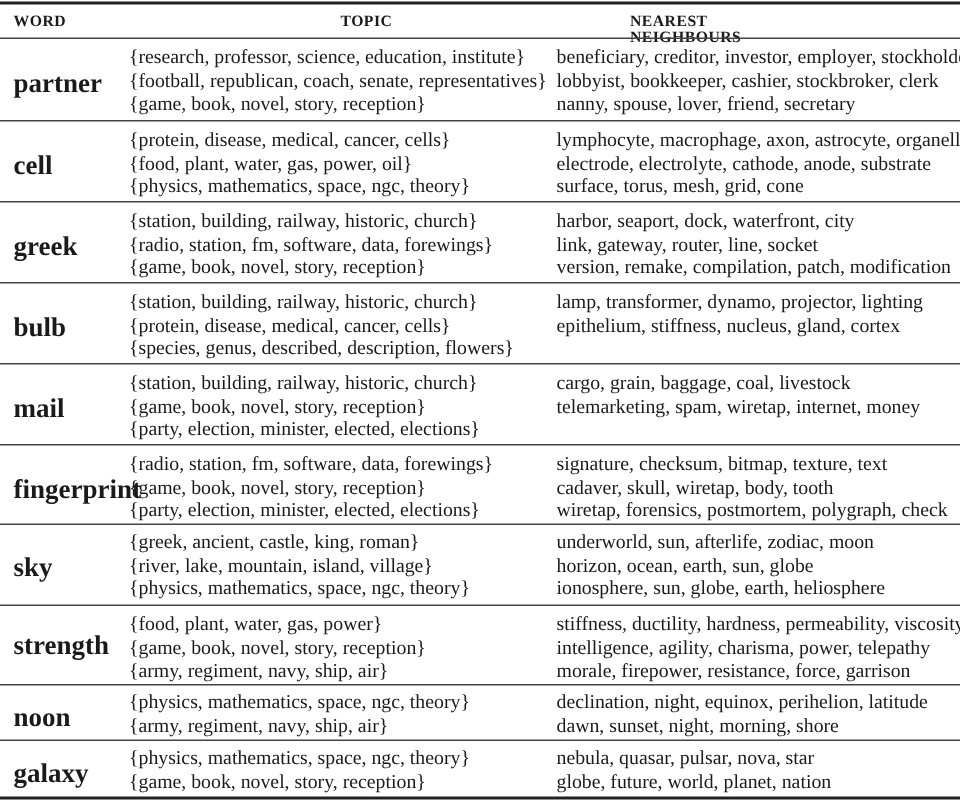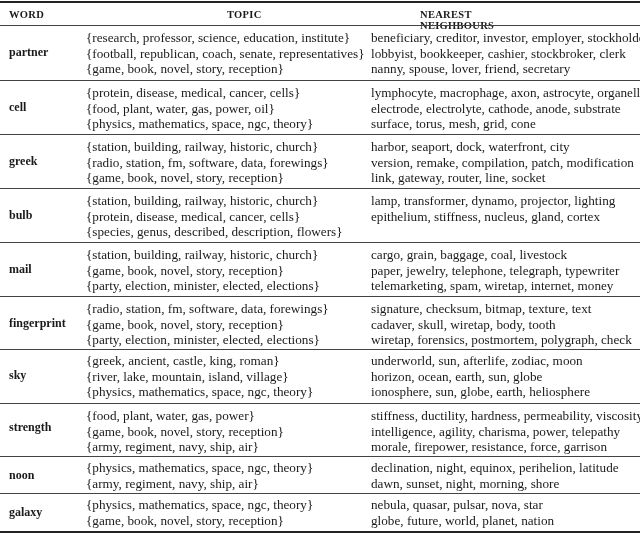--- a/index.html
+++ b/index.html
@@ -6,21 +6,21 @@
   body { width: 640px; height: 534px; overflow: hidden; position: relative;
          font-family: "Liberation Serif", "DejaVu Serif", serif; color: #1a1a1a; }
   .tbl { position: absolute; left: 0; top: 0; width: 640px; }
   .rule-top { position: absolute; left: 0; width: 640px; top: 1px; height: 2px; background: #222; }
   .rule-bottom { position: absolute; left: 0; width: 640px; top: 531px; height: 2px; background: #222; }
   .header { position: absolute; left: 0; top: 3px; width: 524px; height: 22px;
             font-size: 10.5px; font-weight: bold; letter-spacing: 0.3px; }
   .header .h { position: absolute; top: 6px; }
   .hline { position: absolute; left: 0; width: 640px; height: 1px; background: #444; }
   .row { position: absolute; left: 0; width: 640px; }
-  .word { position: absolute; left: 9px; font-weight: bold; font-size: 12px; }
+  .word { position: absolute; left: 9px; font-weight: bold; font-size: 18px; }
   .lines { position: absolute; top: 4px; font-size: 13.2px; line-height: 15.6px; white-space: nowrap; }
   .topics { left: 86px; }
   .nbrs { left: 371px; }
   .ln { display: block; }
 </style>
 </head>
 <body>
 
 <div class="tbl">
   <div class="rule-top"></div>
@@ -64,22 +64,22 @@
 
   <div class="row" style="top:135px;height:53px">
     <span class="word" style="top:19px">greek</span>
     <div class="lines topics">
       <span class="ln">{station, building, railway, historic, church}</span>
       <span class="ln">{radio, station, fm, software, data, forewings}</span>
       <span class="ln">{game, book, novel, story, reception}</span>
     </div>
     <div class="lines nbrs">
       <span class="ln">harbor, seaport, dock, waterfront, city</span>
+      <span class="ln">link, gateway, router, line, socket</span>
       <span class="ln">version, remake, compilation, patch, modification</span>
-      <span class="ln">link, gateway, router, line, socket</span>
     </div>
   </div>
   <div class="hline" style="top:188px"></div>
 
   <div class="row" style="top:189px;height:53px">
     <span class="word" style="top:19px">bulb</span>
     <div class="lines topics">
       <span class="ln">{station, building, railway, historic, church}</span>
       <span class="ln">{protein, disease, medical, cancer, cells}</span>
       <span class="ln">{species, genus, described, description, flowers}</span>
@@ -93,21 +93,20 @@
 
   <div class="row" style="top:243px;height:53px">
     <span class="word" style="top:19px">mail</span>
     <div class="lines topics">
       <span class="ln">{station, building, railway, historic, church}</span>
       <span class="ln">{game, book, novel, story, reception}</span>
       <span class="ln">{party, election, minister, elected, elections}</span>
     </div>
     <div class="lines nbrs">
       <span class="ln">cargo, grain, baggage, coal, livestock</span>
-      <span class="ln">paper, jewelry, telephone, telegraph, typewriter</span>
       <span class="ln">telemarketing, spam, wiretap, internet, money</span>
     </div>
   </div>
   <div class="hline" style="top:296px"></div>
 
   <div class="row" style="top:297px;height:53px">
     <span class="word" style="top:19px">fingerprint</span>
     <div class="lines topics">
       <span class="ln">{radio, station, fm, software, data, forewings}</span>
       <span class="ln">{game, book, novel, story, reception}</span>

